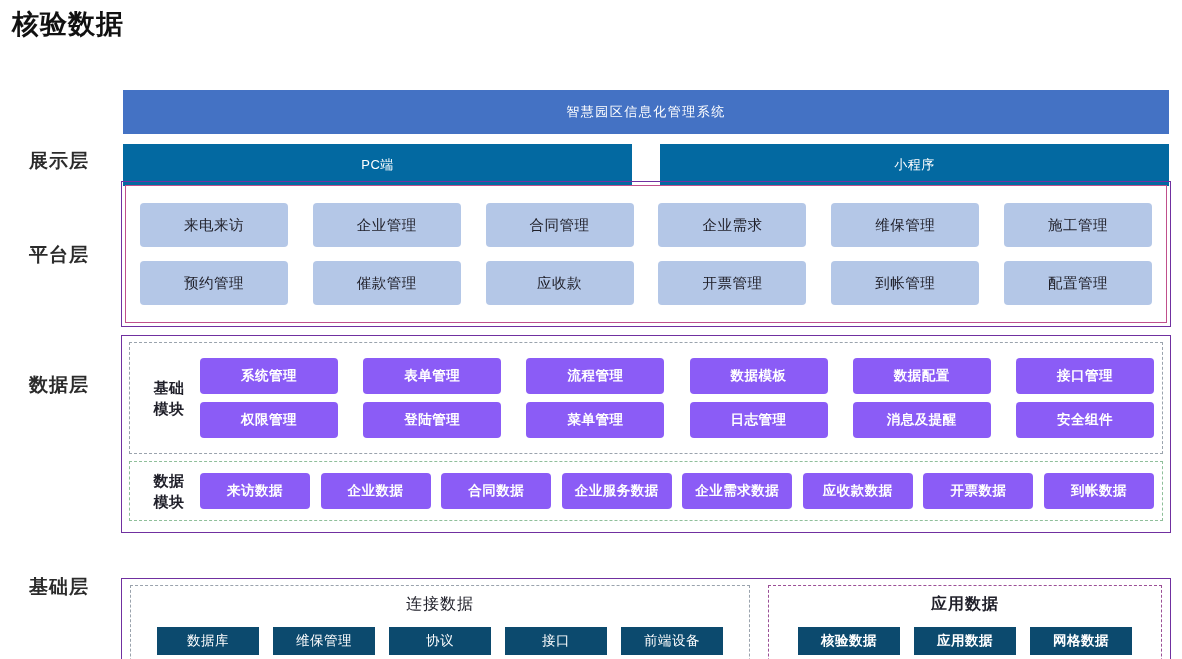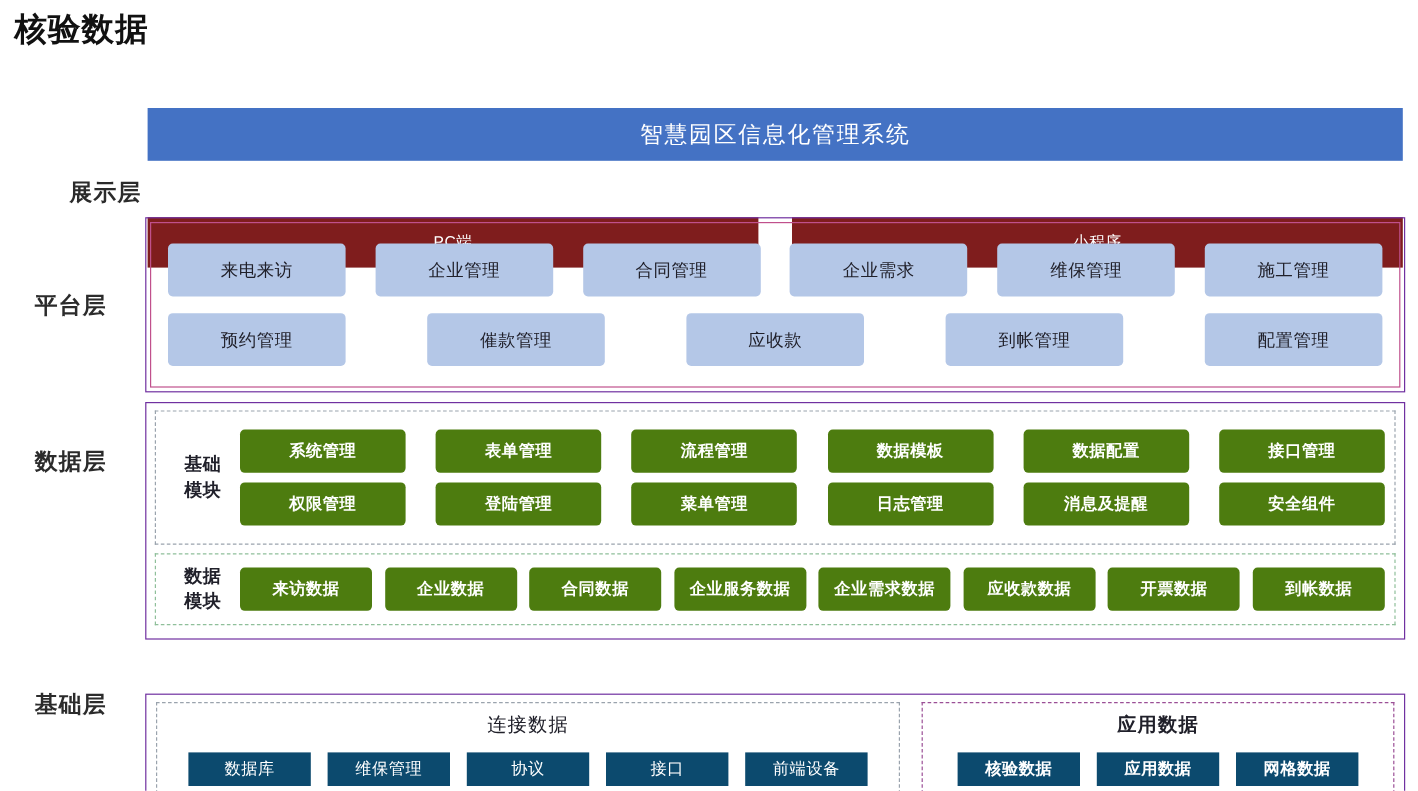--- a/index.html
+++ b/index.html
@@ -41,60 +41,59 @@
   .layer-label {
     position: absolute;
     left: 0;
     width: 118px;
     text-align: center;
     font-size: 19px;
     font-weight: bold;
     color: #2b2b2b;
     letter-spacing: 1px;
   }
-  .layer-label.l-present { top: 86px; text-align: right; }
+  .layer-label.l-present { top: 86px; }
   .layer-label.l-platform { top: 180px; }
   .layer-label.l-data     { top: 310px; }
   .layer-label.l-base     { top: 512px; }
 
   
   .sys-title-bar {
     position: absolute;
     left: 123px;
     top: 28px;
     width: 1046px;
     height: 44px;
     background: #4472C4;
     color: #ffffff;
-    font-size: 19px;
+    font-size: 13px;
     display: flex;
     align-items: center;
     justify-content: center;
     letter-spacing: 1.5px;
   }
   .channel-row {
     position: absolute;
     left: 123px;
     top: 82px;
     width: 1046px;
     height: 30px;
     display: flex;
     justify-content: space-between;
   }
   .channel-box {
     width: 509px;
     height: 42px;
-    background: #7f1d1d;
+    background: #0369a1;
     color: #ffffff;
     font-size: 13px;
     display: flex;
     align-items: center;
     justify-content: center;
     letter-spacing: 0.5px;
-    margin-top: 37px;
   }
 
   
   .platform-frame {
     position: absolute;
     left: 121px;
     top: 119px;
     width: 1050px;
     height: 146px;
     box-sizing: border-box;
@@ -169,21 +168,21 @@
     flex: 1 1 auto;
     display: flex;
     flex-direction: column;
     gap: 8px;
   }
   .dark-row {
     display: flex;
     justify-content: space-between;
   }
   .dark-box {
-    background: #4d7c0f;
+    background: #8b5cf6;
     border-radius: 4px;
     color: #ffffff;
     font-size: 13.5px;
     height: 36px;
     display: flex;
     align-items: center;
     justify-content: center;
     letter-spacing: 0.5px;
   }
   .dark-row.basic-row .dark-box { width: 138px; }
@@ -267,20 +266,21 @@
         <div class="platform-box">企业管理</div>
         <div class="platform-box">合同管理</div>
         <div class="platform-box">企业需求</div>
         <div class="platform-box">维保管理</div>
         <div class="platform-box">施工管理</div>
       </div>
       <div class="platform-row">
         <div class="platform-box">预约管理</div>
         <div class="platform-box">催款管理</div>
         <div class="platform-box">应收款</div>
+        <div class="platform-box">开票管理</div>
         <div class="platform-box">到帐管理</div>
         <div class="platform-box">配置管理</div>
       </div>
     </div>
   </div>
 
   <div class="data-frame">
 
     <div class="dashed-group basic">
       <div class="group-tag">

